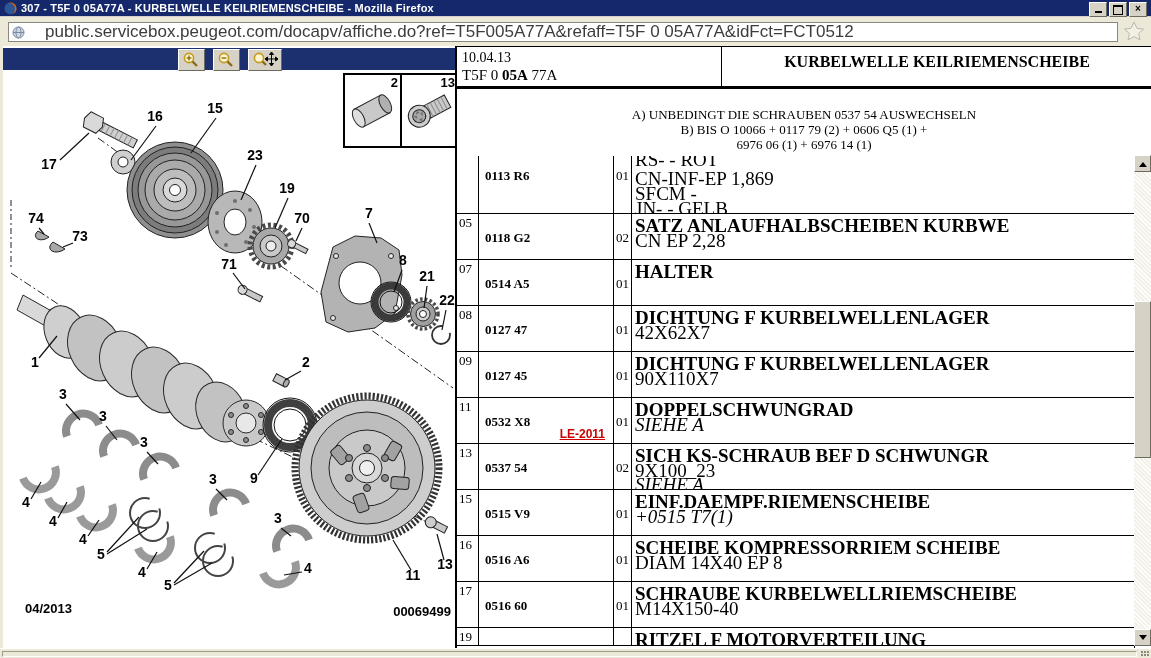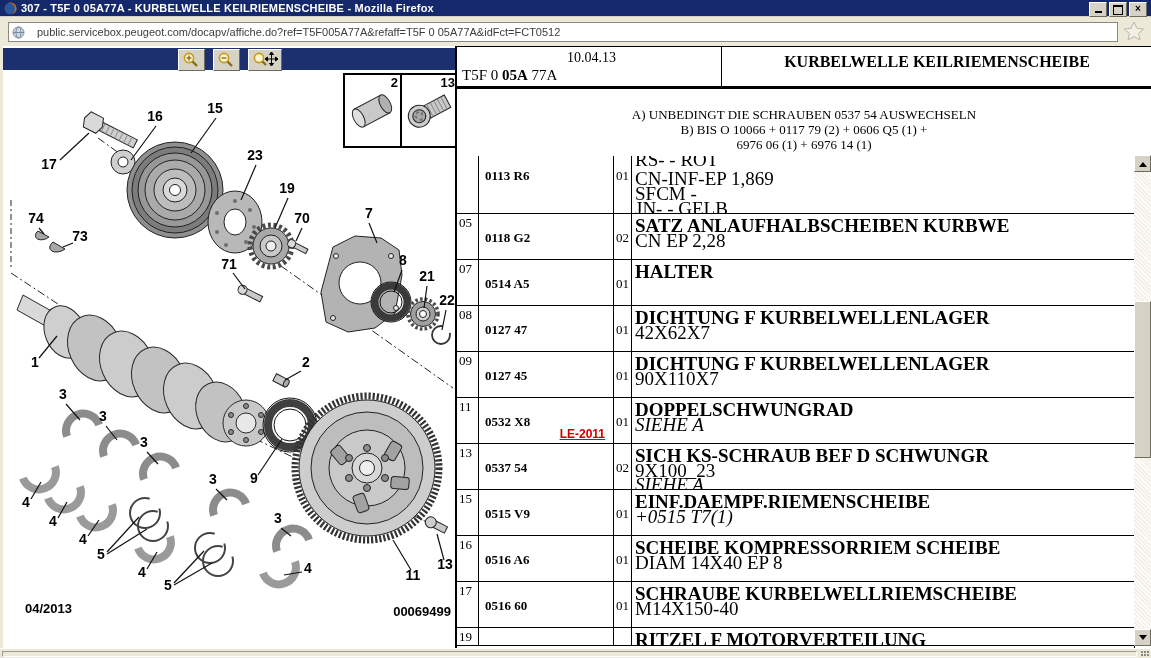--- a/index.html
+++ b/index.html
@@ -16,21 +16,21 @@
   .wbtn{width:16px;height:13px;background:#d6d2c6;border:1px solid;
         border-color:#fff #6d6a60 #6d6a60 #fff;font-size:10px;line-height:11px;
         text-align:center;color:#000;font-weight:bold;}
   .wbtn .mini{display:block;width:7px;height:2px;background:#000;margin:8px auto 0;}
   .wbtn .maxi{display:block;width:8px;height:7px;border:1px solid #000;border-top-width:2px;margin:2px auto 0;}
 
   #urlrow{left:0;top:17px;width:1151px;height:28px;background:#ece9d8;
           border-bottom:1px solid #9d9a90;}
   #urlfield{position:absolute;left:8px;top:5px;width:1108px;height:18px;background:#fff;
             border:1px solid #8a887e;display:flex;align-items:center;}
-  #url-text{font-size:11px;color:#3c3c3c;margin-left:12px;white-space:nowrap;}
+  #url-text{font-size:17px;color:#3c3c3c;margin-left:20px;white-space:nowrap;}
   #star{position:absolute;right:6px;top:4px;width:22px;height:20px;}
 
   
   #content{left:0;top:45px;width:1151px;height:603px;background:#ece9d8;}
 
   
   #diagram-panel{left:3px;top:1px;width:452px;height:602px;background:#fff;}
   #dtoolbar{left:0;top:2px;width:452px;height:22px;background:#1c2f6e;display:flex;}
   .zbtn{width:25px;height:20px;margin-top:1px;background:#d6d2c6;border:1px solid;
         border-color:#fff #6d6a60 #6d6a60 #fff;display:flex;align-items:center;justify-content:center;}
@@ -41,21 +41,21 @@
   .thumbcell+.thumbcell{border-left:2px solid #000;}
   .thumb-label{position:absolute;right:2px;top:0;font-weight:bold;font-size:13px;font-family:"Liberation Sans",sans-serif;}
   #dsvg{left:0;top:24px;}
 
   
   #right-panel{left:455px;top:1px;width:696px;height:602px;background:#fff;
                border-top:1px solid #000;border-left:2px solid #000;box-sizing:border-box;
                font-family:"Liberation Serif",serif;}
   #hdr{position:absolute;left:0;top:0;width:694px;height:42px;border-bottom:3px solid #000;box-sizing:border-box;}
   #hdr-left{position:absolute;left:0;top:0;width:265px;height:39px;border-right:1px solid #000;padding:3px 0 0 5px;box-sizing:border-box;}
-  #hdr-date{font-size:14px;text-align:center;}
+  #hdr-date{font-size:14px;}
   #hdr-ref{font-size:15px;margin-top:1px;}
   #hdr-title{position:absolute;left:266px;top:0;width:428px;height:39px;text-align:center;
              font-size:16px;font-weight:bold;padding-top:6px;box-sizing:border-box;}
   #notes{position:absolute;left:0;top:42px;width:694px;height:67px;text-align:center;font-size:13px;}
   #notes div{line-height:15px;}
   #notes div:first-child{margin-top:18px;}
 
   #tbody-wrap{position:absolute;left:0;top:109px;width:678px;height:493px;overflow:hidden;
               border-right:1px solid #000;box-sizing:border-box;}
   .trow{position:relative;border-bottom:1px solid #000;box-sizing:border-box;overflow:hidden;}

